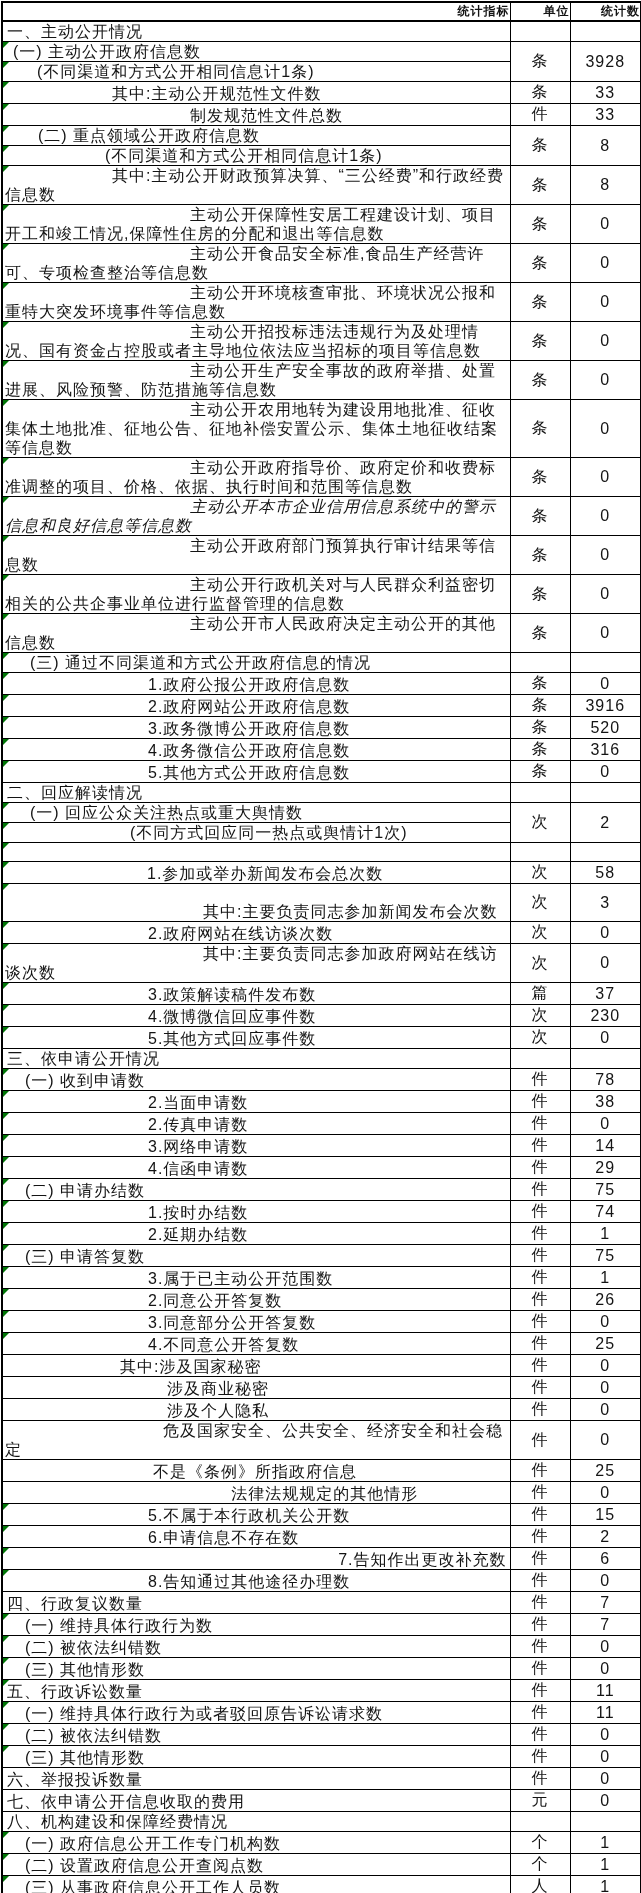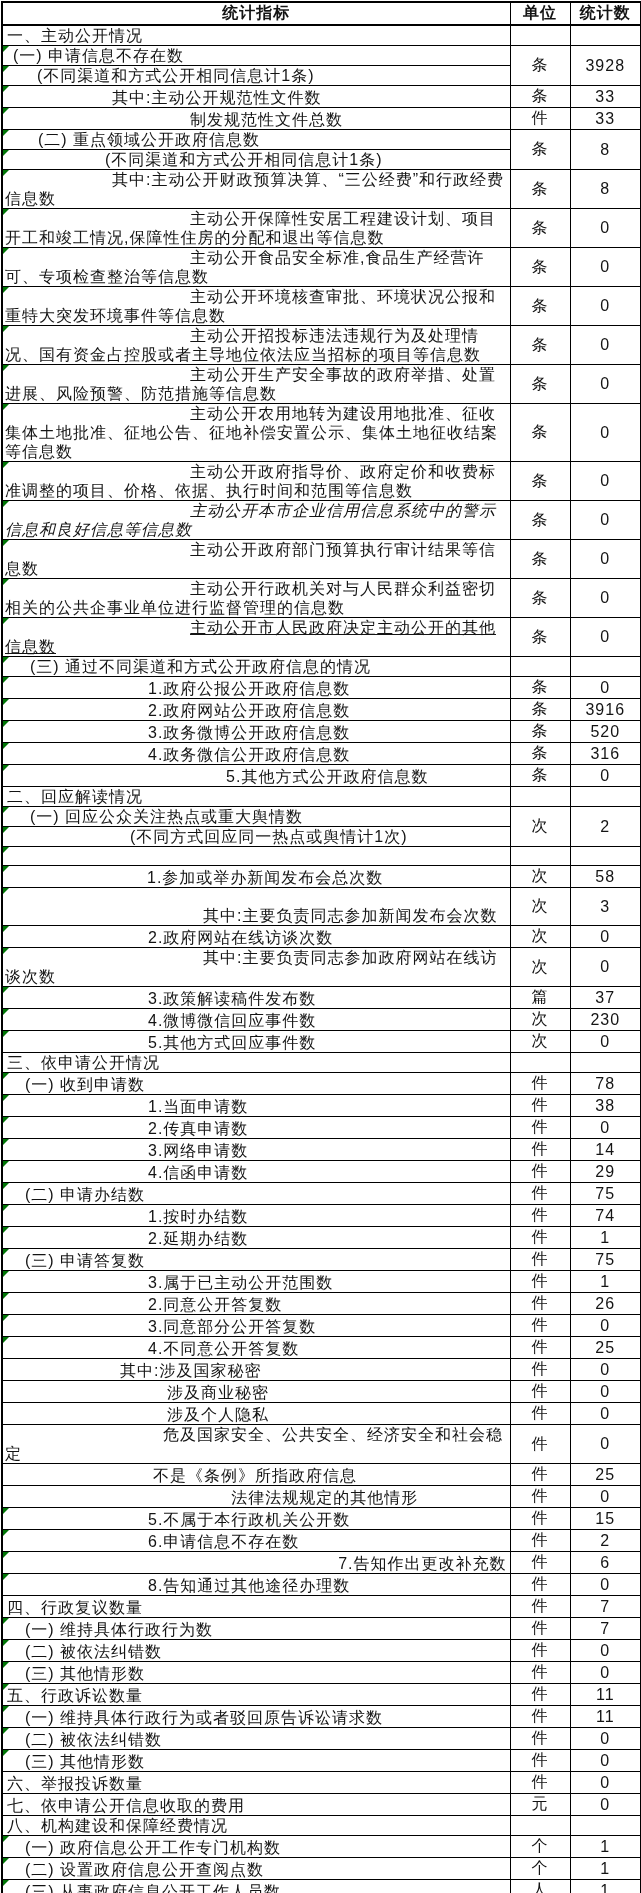--- a/index.html
+++ b/index.html
@@ -2,21 +2,21 @@
 <html><head>
 <meta charset="utf-8">
 <style>
   html,body{margin:0;padding:0;background:#ffffff;}
   body{font-family:"Liberation Sans","DejaVu Sans",sans-serif;color:#141414;}
   .page{width:641px;}
   table.stats{border-collapse:collapse;table-layout:fixed;width:639px;margin-left:1px;margin-top:1px;
     border:2px solid #000;}
   col.c1{width:508px;} col.c2{width:60px;} col.c3{width:71px;}
   th,td{border:1px solid #000;box-sizing:border-box;overflow:hidden;}
-  th{height:19px;font-size:16px;font-weight:bold;text-align:center;padding:0;
+  th{height:19px;font-size:12px;font-weight:bold;text-align:right;padding:0;
      border-bottom:2px solid #000;letter-spacing:1px;}
   td.ind{font-size:16px;line-height:19px;letter-spacing:1px;padding:0 3px 0 2px;
      vertical-align:bottom;word-break:break-all;position:relative;text-align:left;}
   td.unit,td.val{font-size:16px;text-align:center;vertical-align:middle;padding:0;letter-spacing:1px;}
   span.marker{position:absolute;top:0;left:0;width:0;height:0;display:block;
      border-top:6px solid #007506;border-right:6px solid transparent;}
   tr{background:#fff;}
 </style>
 </head>
 <body>
@@ -35,21 +35,21 @@
         <th>统计数</th>
       </tr>
     </thead>
     <tbody id="rows-body">
         <tr>
           <td class="ind" style="height: 19px; text-indent: 2px;"><span>一、主动公开情况</span></td>
           <td class="unit"></td>
           <td class="val"></td>
         </tr>
         <tr>
-          <td class="ind" style="height: 19px; text-indent: 8px;"><span class="marker"></span><span>(一) 申请信息不存在数</span></td>
+          <td class="ind" style="height: 19px; text-indent: 8px;"><span class="marker"></span><span>(一) 主动公开政府信息数</span></td>
           <td class="unit" rowspan="2">条</td>
           <td class="val" rowspan="2">3928</td>
         </tr>
         <tr>
           <td class="ind" style="height: 19px; text-indent: 32px;"><span class="marker"></span><span>(不同渠道和方式公开相同信息计1条)</span></td>
         </tr>
         <tr>
           <td class="ind" style="height: 19px; text-indent: 107px;"><span class="marker"></span><span>其中:主动公开规范性文件数</span></td>
           <td class="unit">条</td>
           <td class="val">33</td>
@@ -116,21 +116,21 @@
           <td class="ind" style="height: 38px; text-indent: 185px;"><span class="marker"></span><span>主动公开政府部门预算执行审计结果等信息数</span></td>
           <td class="unit">条</td>
           <td class="val">0</td>
         </tr>
         <tr>
           <td class="ind" style="height: 38px; text-indent: 185px;"><span class="marker"></span><span>主动公开行政机关对与人民群众利益密切相关的公共企事业单位进行监督管理的信息数</span></td>
           <td class="unit">条</td>
           <td class="val">0</td>
         </tr>
         <tr>
-          <td class="ind" style="height: 38px; text-indent: 185px; text-decoration: underline;"><span class="marker"></span><span>主动公开市人民政府决定主动公开的其他信息数</span></td>
+          <td class="ind" style="height: 38px; text-indent: 185px;"><span class="marker"></span><span>主动公开市人民政府决定主动公开的其他信息数</span></td>
           <td class="unit">条</td>
           <td class="val">0</td>
         </tr>
         <tr>
           <td class="ind" style="height: 19px; text-indent: 25px;"><span class="marker"></span><span>(三) 通过不同渠道和方式公开政府信息的情况</span></td>
           <td class="unit"></td>
           <td class="val"></td>
         </tr>
         <tr>
           <td class="ind" style="height: 19px; text-indent: 143px;"><span class="marker"></span><span>1.政府公报公开政府信息数</span></td>
@@ -146,21 +146,21 @@
           <td class="ind" style="height: 19px; text-indent: 143px;"><span class="marker"></span><span>3.政务微博公开政府信息数</span></td>
           <td class="unit">条</td>
           <td class="val">520</td>
         </tr>
         <tr>
           <td class="ind" style="height: 19px; text-indent: 143px;"><span class="marker"></span><span>4.政务微信公开政府信息数</span></td>
           <td class="unit">条</td>
           <td class="val">316</td>
         </tr>
         <tr>
-          <td class="ind" style="height: 19px; text-indent: 143px; text-align: center;"><span class="marker"></span><span>5.其他方式公开政府信息数</span></td>
+          <td class="ind" style="height: 19px; text-indent: 143px;"><span class="marker"></span><span>5.其他方式公开政府信息数</span></td>
           <td class="unit">条</td>
           <td class="val">0</td>
         </tr>
         <tr>
           <td class="ind" style="height: 19px; text-indent: 2px;"><span>二、回应解读情况</span></td>
           <td class="unit"></td>
           <td class="val"></td>
         </tr>
         <tr>
           <td class="ind" style="height: 19px; text-indent: 25px;"><span class="marker"></span><span>(一) 回应公众关注热点或重大舆情数</span></td>
@@ -214,21 +214,21 @@
           <td class="ind" style="height: 19px; text-indent: 2px;"><span>三、依申请公开情况</span></td>
           <td class="unit"></td>
           <td class="val"></td>
         </tr>
         <tr>
           <td class="ind" style="height: 19px; text-indent: 20px;"><span class="marker"></span><span>(一) 收到申请数</span></td>
           <td class="unit">件</td>
           <td class="val">78</td>
         </tr>
         <tr>
-          <td class="ind" style="height: 19px; text-indent: 143px;"><span class="marker"></span><span>1.当面申请数</span></td>
+          <td class="ind" style="height: 19px; text-indent: 143px;"><span class="marker"></span><span>2.当面申请数</span></td>
           <td class="unit">件</td>
           <td class="val">38</td>
         </tr>
         <tr>
           <td class="ind" style="height: 19px; text-indent: 143px;"><span class="marker"></span><span>2.传真申请数</span></td>
           <td class="unit">件</td>
           <td class="val">0</td>
         </tr>
         <tr>
           <td class="ind" style="height: 19px; text-indent: 143px;"><span class="marker"></span><span>3.网络申请数</span></td>

